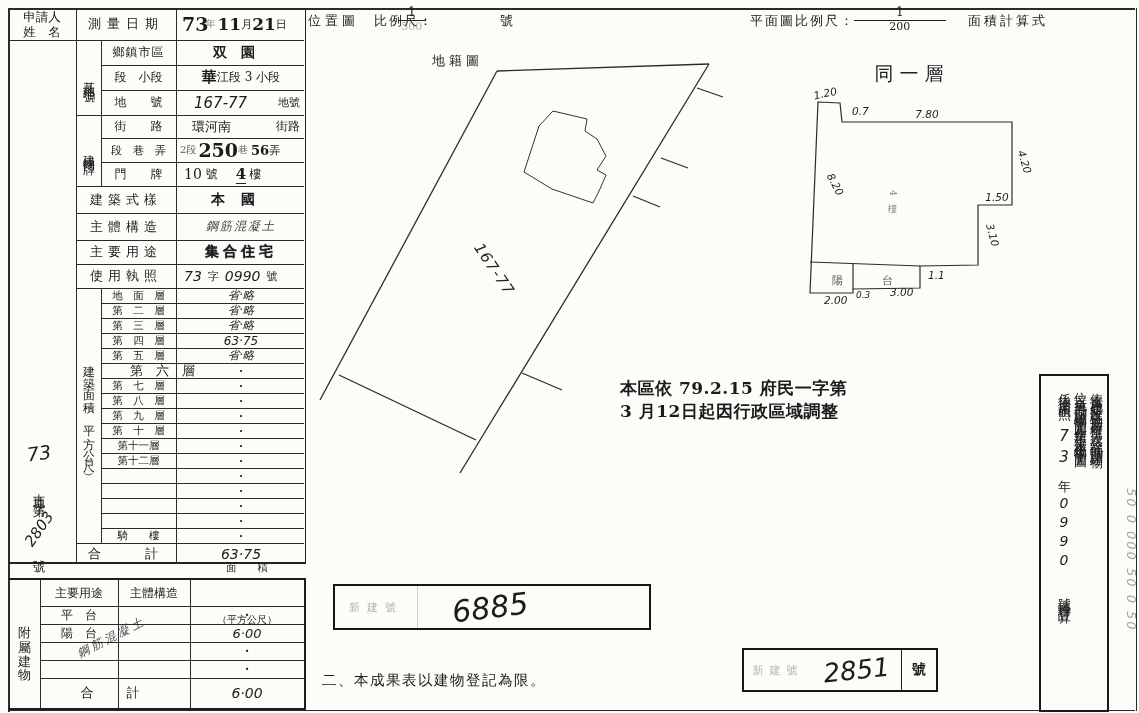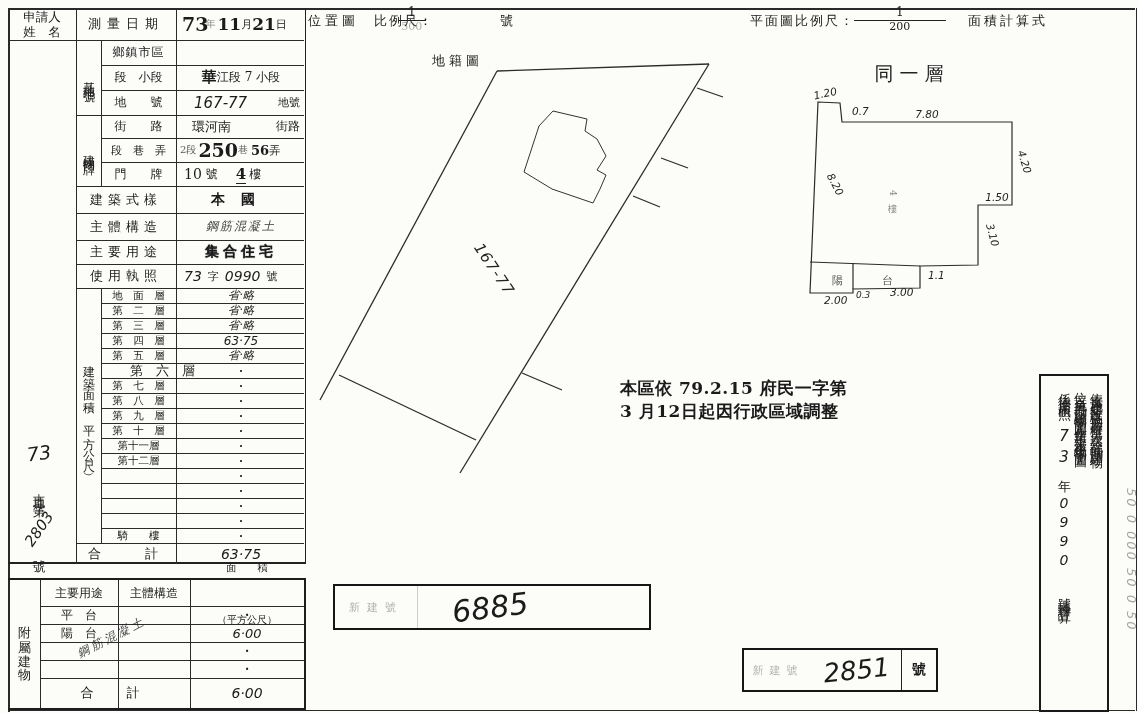--- a/index.html
+++ b/index.html
@@ -92,24 +92,25 @@
       <span class="stamp" style="font-size:19px;">73</span>
       <span style="font-size:10px;opacity:.55;margin-left:-3px;">年</span>
       <span class="stamp" style="font-size:17px;margin-left:2px;">11</span>
       <span style="font-size:11px;">月</span>
       <span class="stamp" style="font-size:17px;">21</span>
       <span style="font-size:11px;">日</span>
     </div>
 
     <div class="cell cc vtext" style="left:68px;top:32px;width:25px;height:75px;font-size:12px;letter-spacing:3px;">基地地號</div>
     <div class="cell cc" style="left:93px;top:32px;width:75px;height:25px;font-size:12px;letter-spacing:1px;">鄉鎮市區</div>
+    <div class="cell cc stamp" style="left:168px;top:32px;width:130px;height:25px;font-size:14px;letter-spacing:14px;">双園</div>
     <div class="cell cc" style="left:93px;top:57px;width:75px;height:25px;font-size:12px;">段　小段</div>
     <div class="cell cc" style="left:168px;top:57px;width:130px;height:25px;">
       <span class="stamp" style="font-size:15px;">華</span>
-      <span style="font-size:12px;">江段 7 小段</span>
+      <span style="font-size:12px;">江段 3 小段</span>
     </div>
     <div class="cell cc" style="left:93px;top:82px;width:75px;height:25px;font-size:12px;">地　　號</div>
     <div class="cell" style="left:168px;top:82px;width:130px;height:25px;padding:0 6px;box-sizing:border-box;">
       <span class="hand" style="font-size:15px;margin-left:12px;">167-77</span>
       <span style="font-size:11px;margin-left:auto;">地號</span>
     </div>
 
     <div class="cell cc vtext" style="left:68px;top:107px;width:25px;height:71px;font-size:12px;letter-spacing:3px;">建物門牌</div>
     <div class="cell cc" style="left:93px;top:107px;width:75px;height:23px;font-size:12px;">街　　路</div>
     <div class="cell" style="left:168px;top:107px;width:130px;height:23px;padding:0 6px;box-sizing:border-box;">
@@ -265,20 +266,21 @@
   <div class="abs" style="left:620px;top:377px;width:320px;font-size:17px;font-weight:700;line-height:23px;letter-spacing:.5px;">
     <div>本區依 79.2.15 府民一字第</div>
     <div>3 月12日起因行政區域調整</div>
   </div>
 
   <div class="box" style="left:333px;top:584px;width:318px;height:46px;border-width:2.5px;">
     <div class="cell cc faint" style="position:relative;width:82px;height:100%;border-right:1px solid #777;font-size:11px;letter-spacing:7px;">新建號</div>
     <span class="hand" style="font-size:30px;margin-left:34px;transform:rotate(-7deg);">6885</span>
   </div>
 
+  <div class="abs" style="left:322px;top:671px;font-size:14.5px;letter-spacing:1.5px;">二、本成果表以建物登記為限。</div>
 
   <div class="box" style="left:742px;top:648px;width:196px;height:44px;">
     <div class="cell cc faint" style="position:relative;width:68px;height:100%;font-size:11px;letter-spacing:6px;">新建號</div>
     <span class="hand" style="font-size:26px;flex:1;text-align:center;transform:rotate(-6deg);">2851</span>
     <div class="cell cc stamp" style="position:relative;width:34px;height:100%;border-left:1.5px solid #222;font-size:14px;">號</div>
   </div>
 
   <div class="abs" style="left:1039px;top:374px;width:70px;height:338px;border:2px solid #1a1a1a;box-sizing:border-box;padding:6px 4px;writing-mode:vertical-rl;text-orientation:upright;">
     <div class="rcol">依實施建築改良物所有權第一次登記僅勘測建物</div>
     <div class="rcol">位置免再勘測建物平面圖作業規定本建物平面圖</div>

